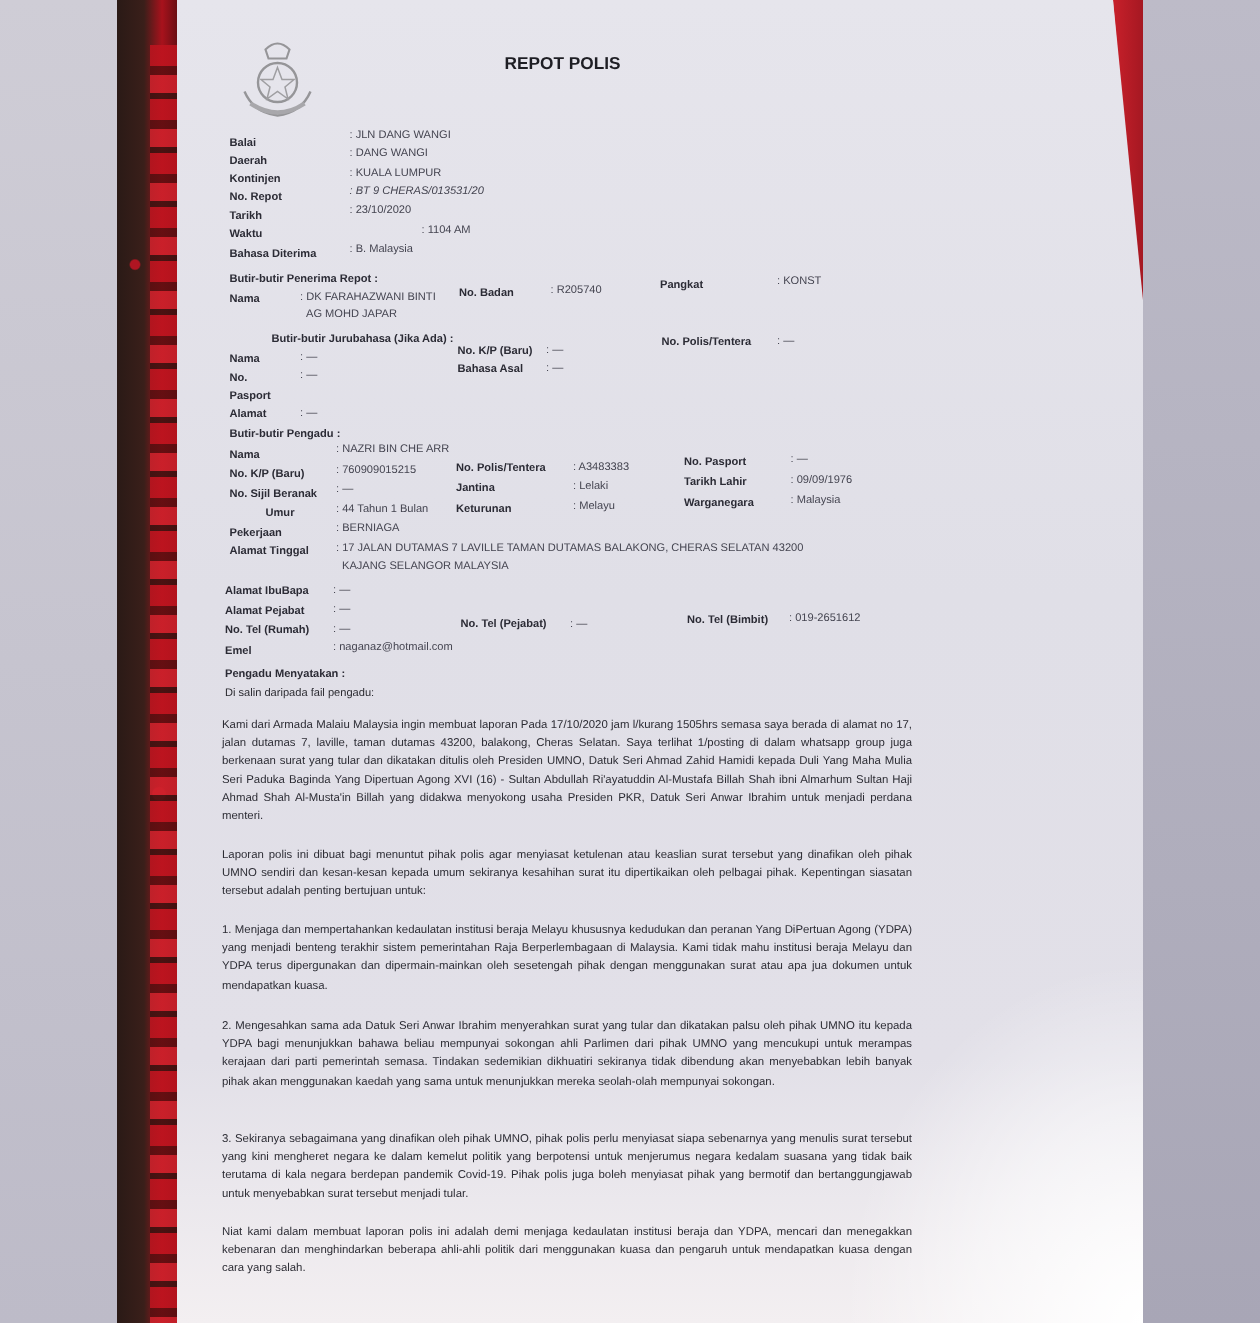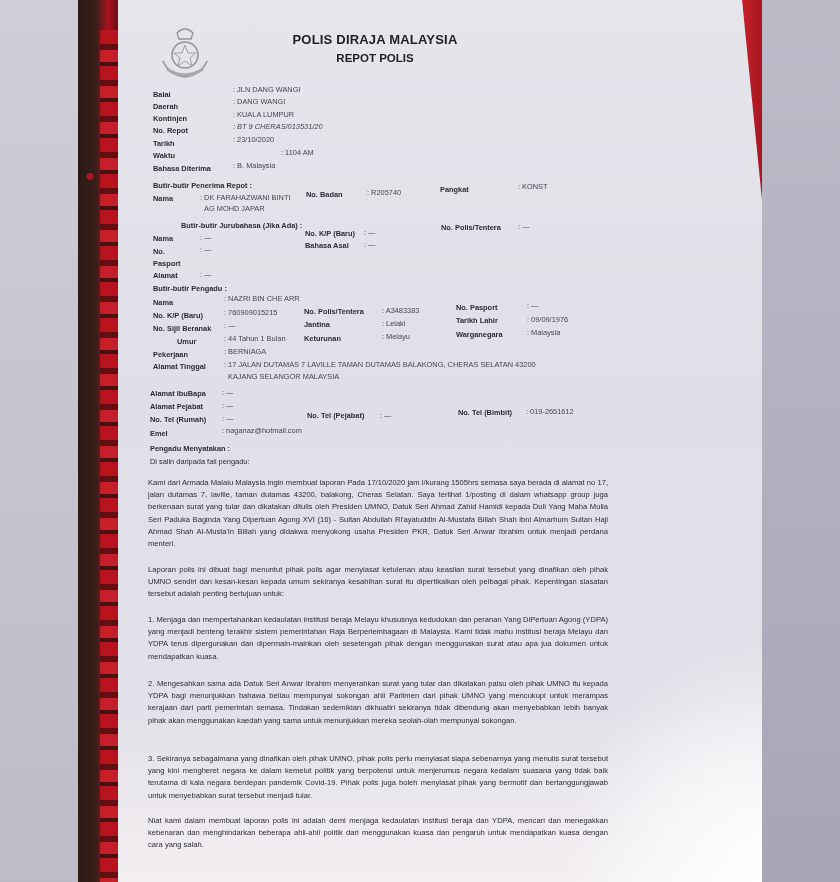--- a/index.html
+++ b/index.html
@@ -72,21 +72,20 @@
 
 <svg class="crest" viewBox="0 0 60 58">
   <path d="M22 8 Q30 0 38 8 L36 14 L24 14 Z" fill="none" stroke="#555" stroke-width="1.4"></path>
   <circle cx="30" cy="30" r="13" fill="none" stroke="#555" stroke-width="1.6"></circle>
   <path d="M30 20 L33 28 L41 28 L35 33 L37 41 L30 36 L23 41 L25 33 L19 28 L27 28 Z" fill="none" stroke="#666" stroke-width="1"></path>
   <path d="M8 36 Q14 50 30 52 Q46 50 52 36" fill="none" stroke="#555" stroke-width="1.6"></path>
   <path d="M12 44 Q30 56 48 44" fill="none" stroke="#777" stroke-width="3"></path>
 </svg>
 
 <div class="title">
-  <div class="t1">POLIS DIRAJA MALAYSIA</div>
   <div class="t2">REPOT POLIS</div>
 </div>
 
 <div>
   <div class="lbl" style="left:153px;top:90px;">Balai</div>
   <div class="val" style="left:233px;top:85px;">: JLN DANG WANGI</div>
   <div class="lbl" style="left:153px;top:102px;">Daerah</div>
   <div class="val" style="left:233px;top:97px;">: DANG WANGI</div>
   <div class="lbl" style="left:153px;top:114px;">Kontinjen</div>
   <div class="val" style="left:233px;top:110px;">: KUALA LUMPUR</div>

